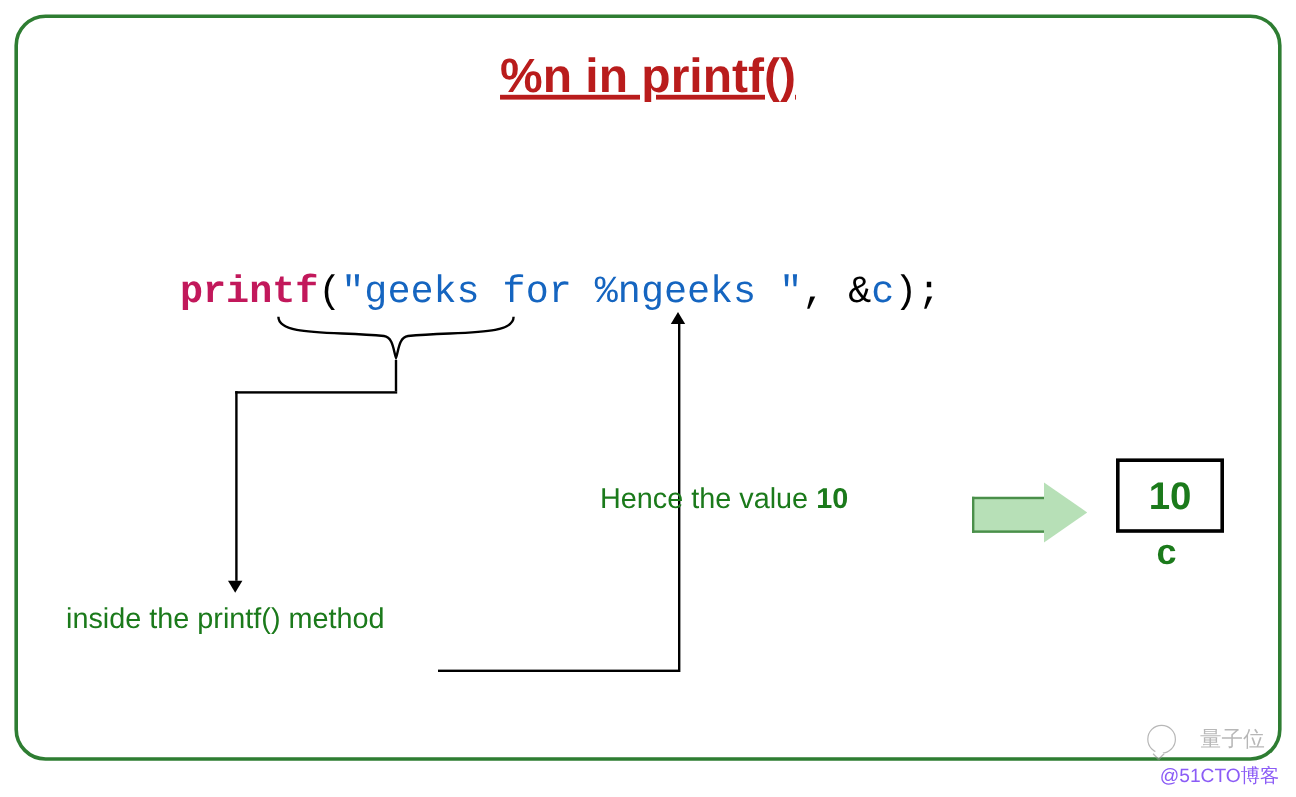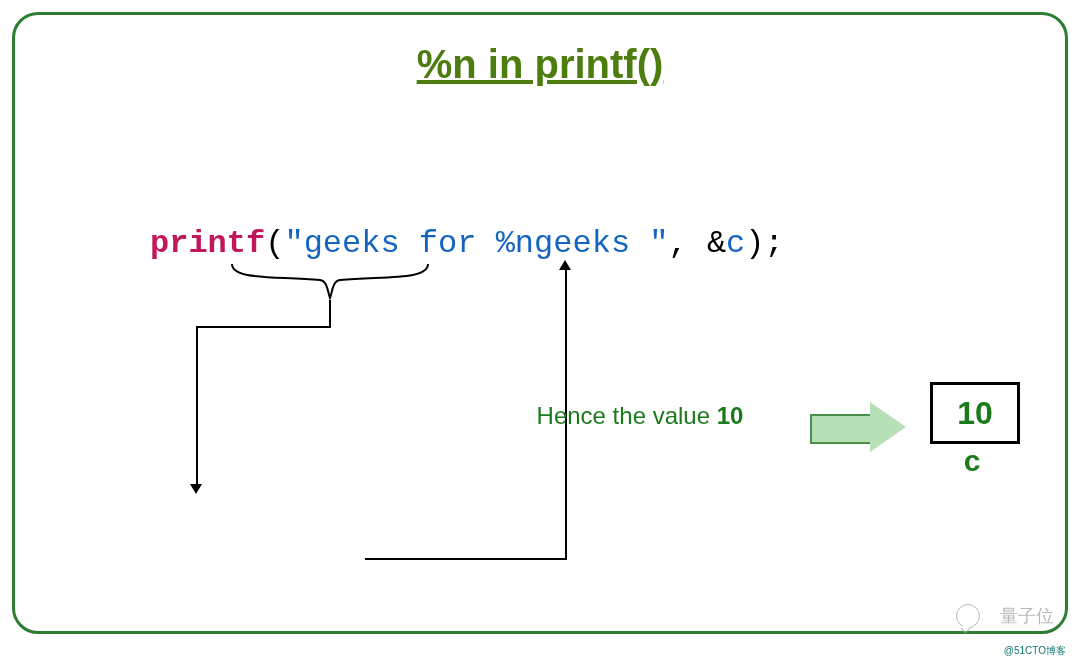--- a/index.html
+++ b/index.html
@@ -25,21 +25,21 @@
   }
 
   .title {
     position: absolute;
     top: 42px;
     left: 0;
     right: 0;
     text-align: center;
     font-size: 40px;
     font-weight: bold;
-    color: #4d7c0f;
+    color: #b91c1c;
     text-decoration: underline;
   }
 
   
   .code {
     position: absolute;
     top: 225px;
     left: 105px;
     font-family: "Consolas", "Courier New", monospace;
     font-size: 32px;
@@ -82,21 +82,21 @@
     border-left: 6px solid transparent;
     border-right: 6px solid transparent;
     border-bottom: 10px solid #000;
   }
 
   .note {
     position: absolute;
     color: #1b7a1b;
     font-size: 24px;
     line-height: 1.35;
-    text-align: center;
+    text-align: left;
   }
 
   
   .fat-arrow {
     position: absolute;
     top: 402px;
     left: 810px;
     width: 100px;
     height: 50px;
   }
@@ -181,22 +181,22 @@
     width: 6px; height: 6px;
     background: #fff;
     border-left: 1.5px solid #888;
     border-bottom: 1.5px solid #888;
     transform: rotate(-45deg);
   }
   .wm-bottom {
     position: absolute;
     right: 14px;
     bottom: 6px;
-    font-size: 10px;
-    color: #0f766e;
+    font-size: 16px;
+    color: #8b5cf6;
   }
   .logo {
     position: absolute;
     right: 22px;
     bottom: 34px;
     font-family: Georgia, serif;
     font-size: 32px;
     font-weight: bold;
     color: #cfe8cf;
     opacity: 0.6;
@@ -216,20 +216,21 @@
 <svg class="brace" viewBox="0 0 200 40" preserveAspectRatio="none">
   <path d="M2 2 C2 18 45 14 90 18 C98 19 98 32 100 36 C102 32 102 19 110 18 C155 14 198 18 198 2" fill="none" stroke="#000" stroke-width="2"></path>
 </svg>
 
 <div class="line" style="left:329px; top:300px; width:2px; height:26px;"></div>
 <div class="line" style="left:196px; top:326px; width:135px; height:2px;"></div>
 <div class="line" style="left:196px; top:326px; width:2px; height:158px;"></div>
 <div class="arrow-down" style="left:190px; top:484px;"></div>
 
 <div class="note" style="left:55px; top:500px; width:310px;">
+  <div>inside the printf() method</div>
 </div>
 
 <div class="line" style="left:365px; top:558px; width:200px; height:2px;"></div>
 <div class="line" style="left:565px; top:270px; width:2px; height:290px;"></div>
 <div class="arrow-up" style="left:559px; top:260px;"></div>
 
 <div class="note" style="left:500px; top:400px; width:280px;">
   <div>
     <span>Hence the value </span><b>10</b>
   </div>

